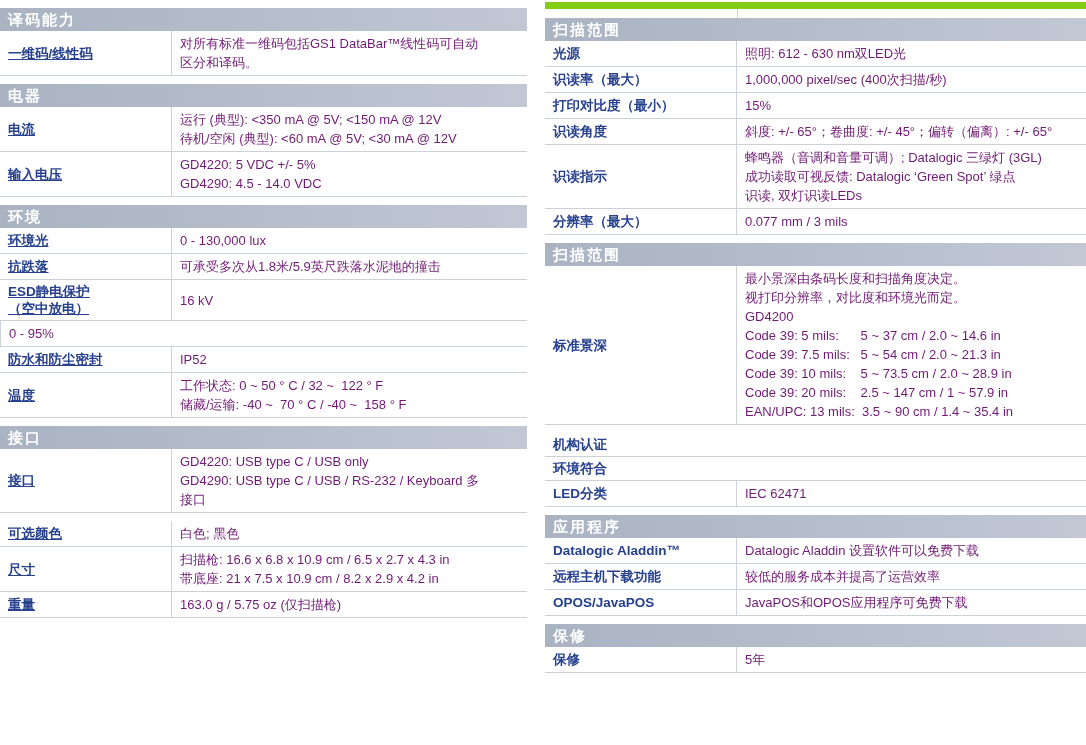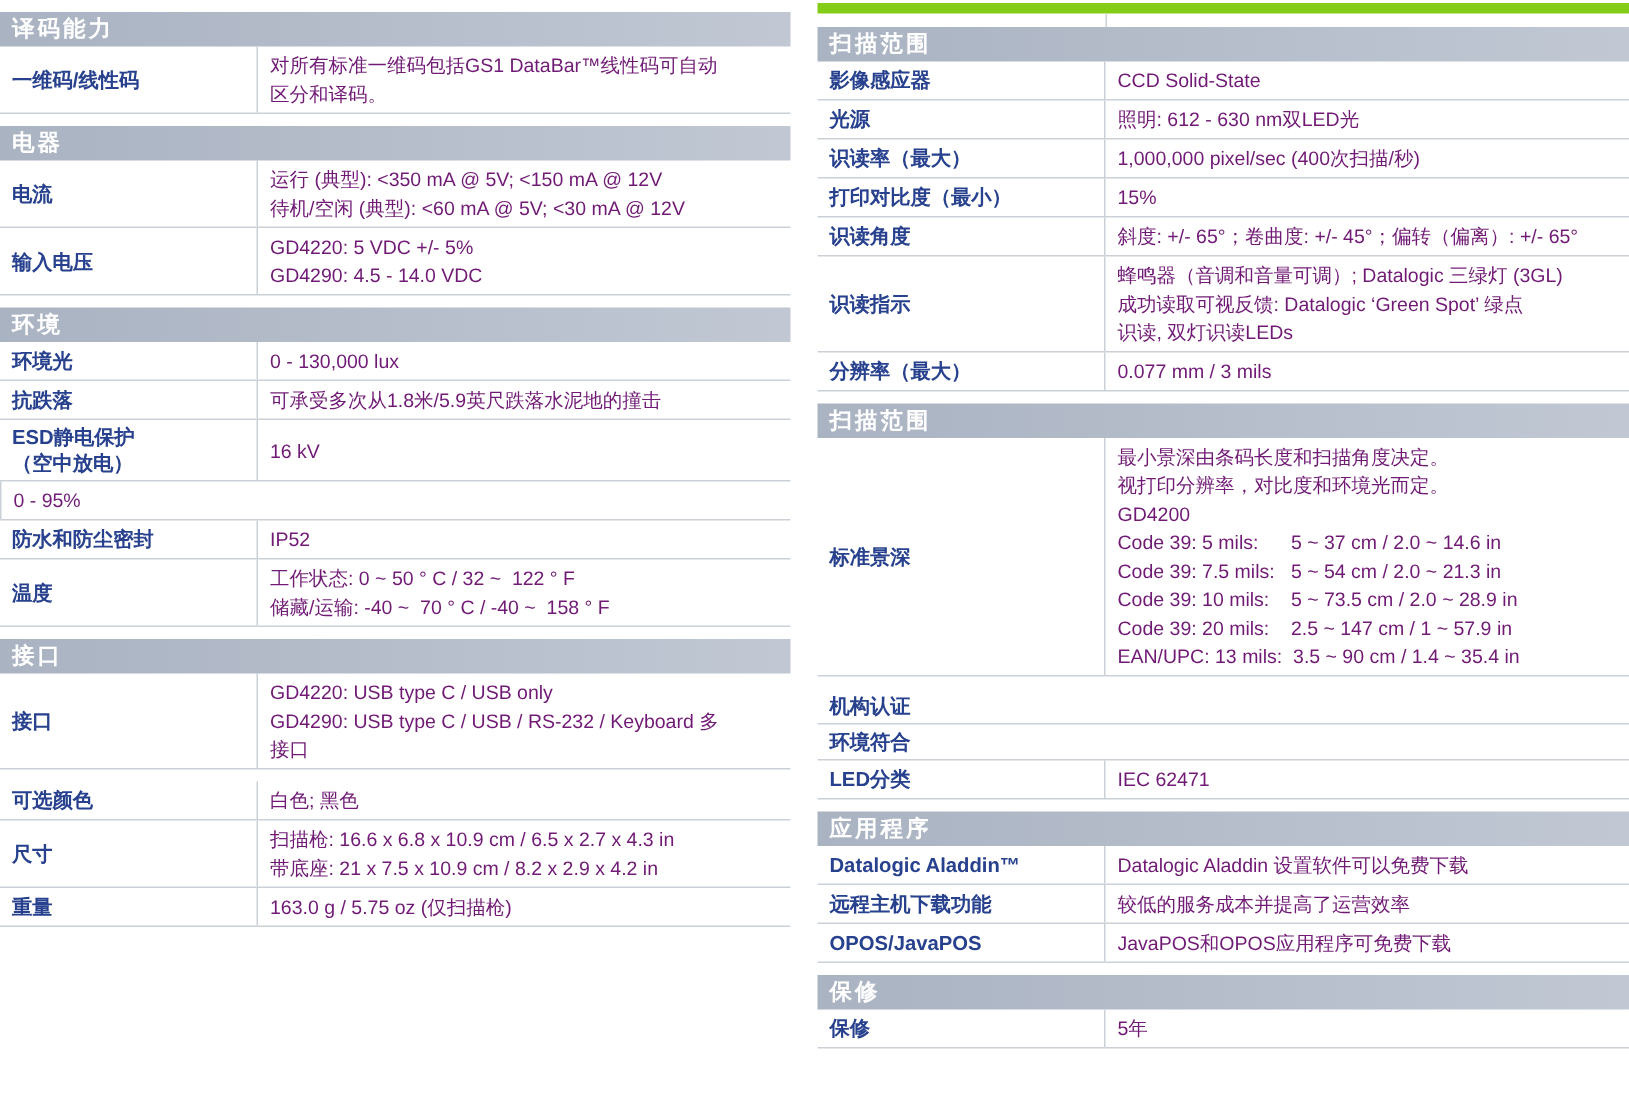--- a/index.html
+++ b/index.html
@@ -21,21 +21,21 @@
     background:linear-gradient(to right,#aab3c2,#c1c8d4);
     color:#ffffff;font-weight:bold;font-size:15px;line-height:19px;
     padding:2px 8px;letter-spacing:2px;
   }
   .spec-row{display:flex;border-bottom:1px solid #ccd1d8;align-items:stretch;}
   .cell-label{
     flex:none;display:flex;align-items:center;
     color:#27418e;font-weight:bold;font-size:13.5px;line-height:17px;
     padding:3px 0 3px 8px;white-space:pre-wrap;box-sizing:content-box;
   }
-  .col-left .cell-label{width:163px;}
+  .col-left .cell-label{width:163px;text-decoration:underline;}
   .col-right .cell-label{width:183px;}
   .cell-value{
     flex:1;display:flex;align-items:center;
     border-left:1px solid #ccd1d8;
     color:#701a75;font-size:13px;line-height:19px;
     padding:3px 4px 3px 8px;white-space:pre-wrap;min-width:0;
   }
 </style>
 </head>
 <body>
@@ -112,24 +112,20 @@
         </div>
         <div class="spec-row">
           <div class="cell-label">重量</div>
           <div class="cell-value">163.0 g / 5.75 oz (仅扫描枪)</div>
         </div>
       </div>
     </div>
   <div class="col col-right">
       <div class="spec-section">
         <div class="section-header">扫描范围</div>
-        <div class="spec-row">
-          <div class="cell-label">影像感应器</div>
-          <div class="cell-value">CCD Solid-State</div>
-        </div>
         <div class="spec-row">
           <div class="cell-label">光源</div>
           <div class="cell-value">照明: 612 - 630 nm双LED光</div>
         </div>
         <div class="spec-row">
           <div class="cell-label">识读率（最大）</div>
           <div class="cell-value">1,000,000 pixel/sec (400次扫描/秒)</div>
         </div>
         <div class="spec-row">
           <div class="cell-label">打印对比度（最小）</div>

